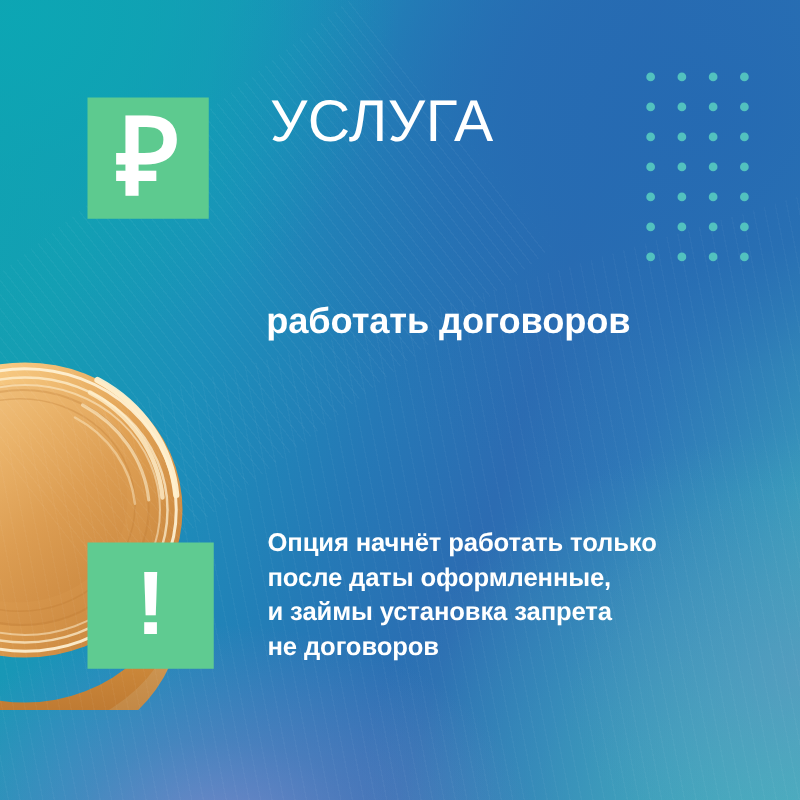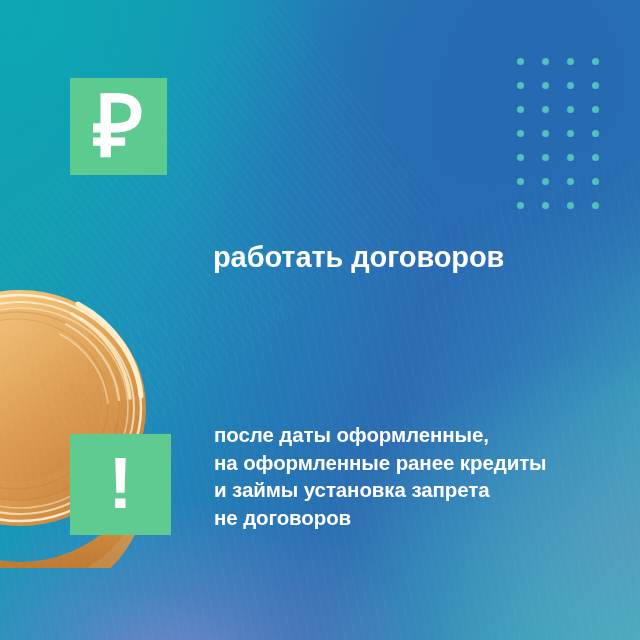--- a/index.html
+++ b/index.html
@@ -348,30 +348,31 @@
     <span class="dot" style="background: rgb(86, 201, 192);"></span>
     <span class="dot" style="background: rgb(86, 201, 192);"></span>
     <span class="dot" style="background: rgb(86, 201, 192);"></span>
   </div>
 
   <div class="sq-logo">
     <span class="ruble">₽</span>
   </div>
 
   <div class="headline">
+    <span class="hl">УСЛУГА</span>
   </div>
 
   <div class="subhead">
     <span class="sl">работать договоров</span>
   </div>
 
   <div class="sq-alert">
     <span class="bang">!</span>
   </div>
 
   <div class="body-copy">
+    <span class="bl">Опция начнёт работать только</span>
     <span class="bl">после даты оформленные,</span>
-    <span class="bl">на оформленные ранее кредиты</span>
     <span class="bl">и займы установка запрета</span>
     <span class="bl">не договоров</span>
   </div>
 
 </div>
 
 </body></html>

